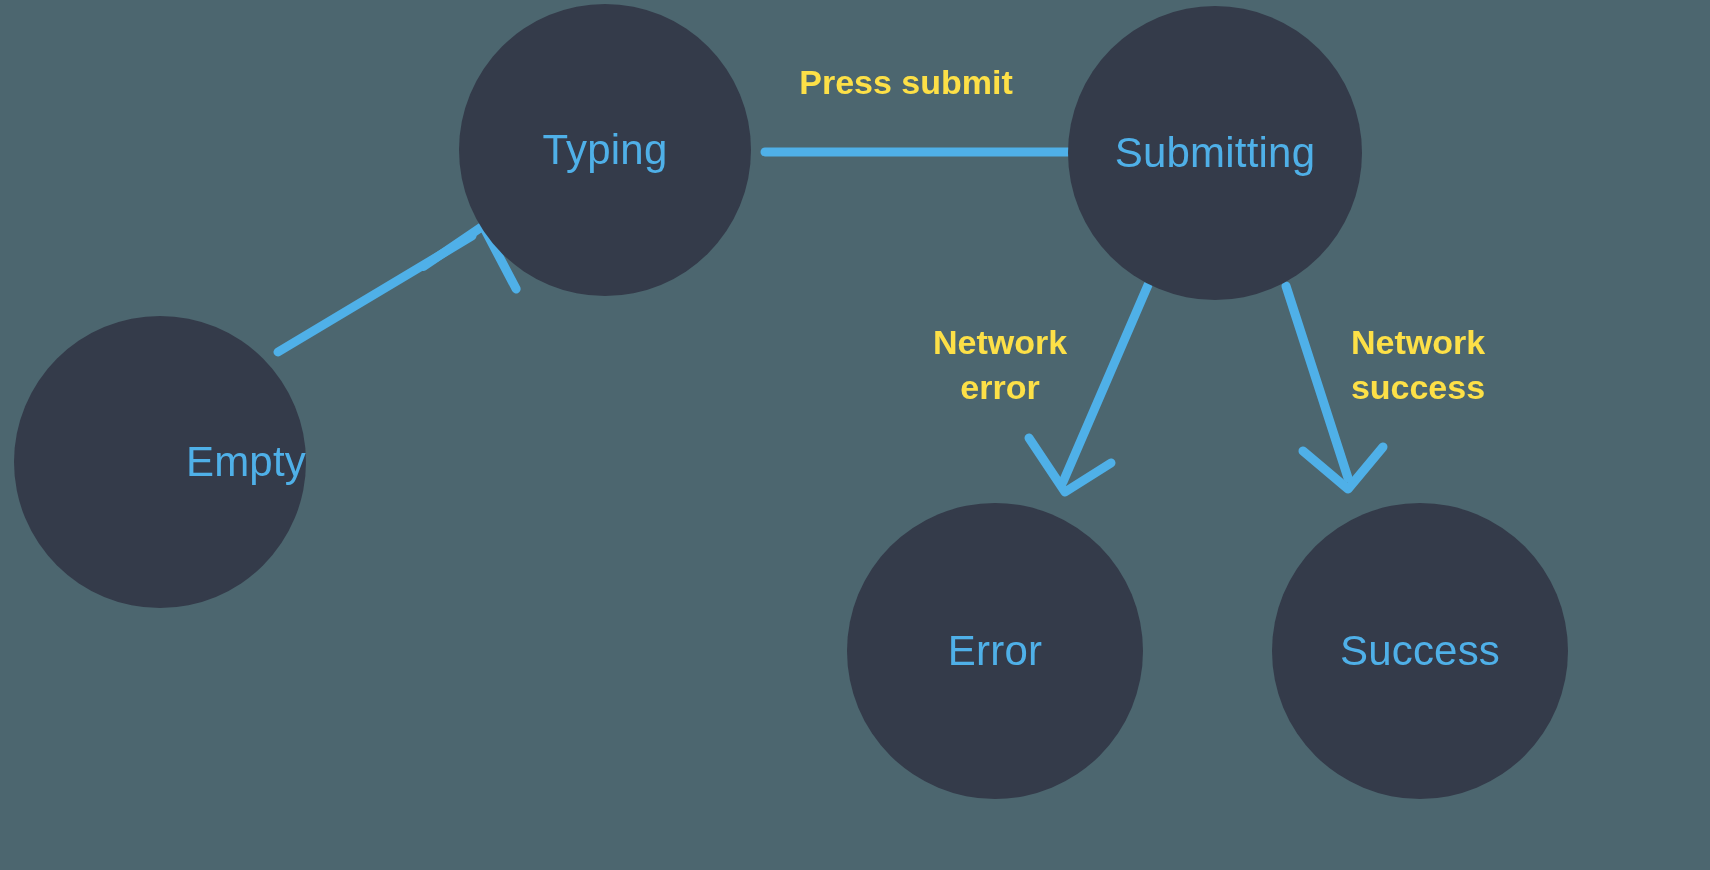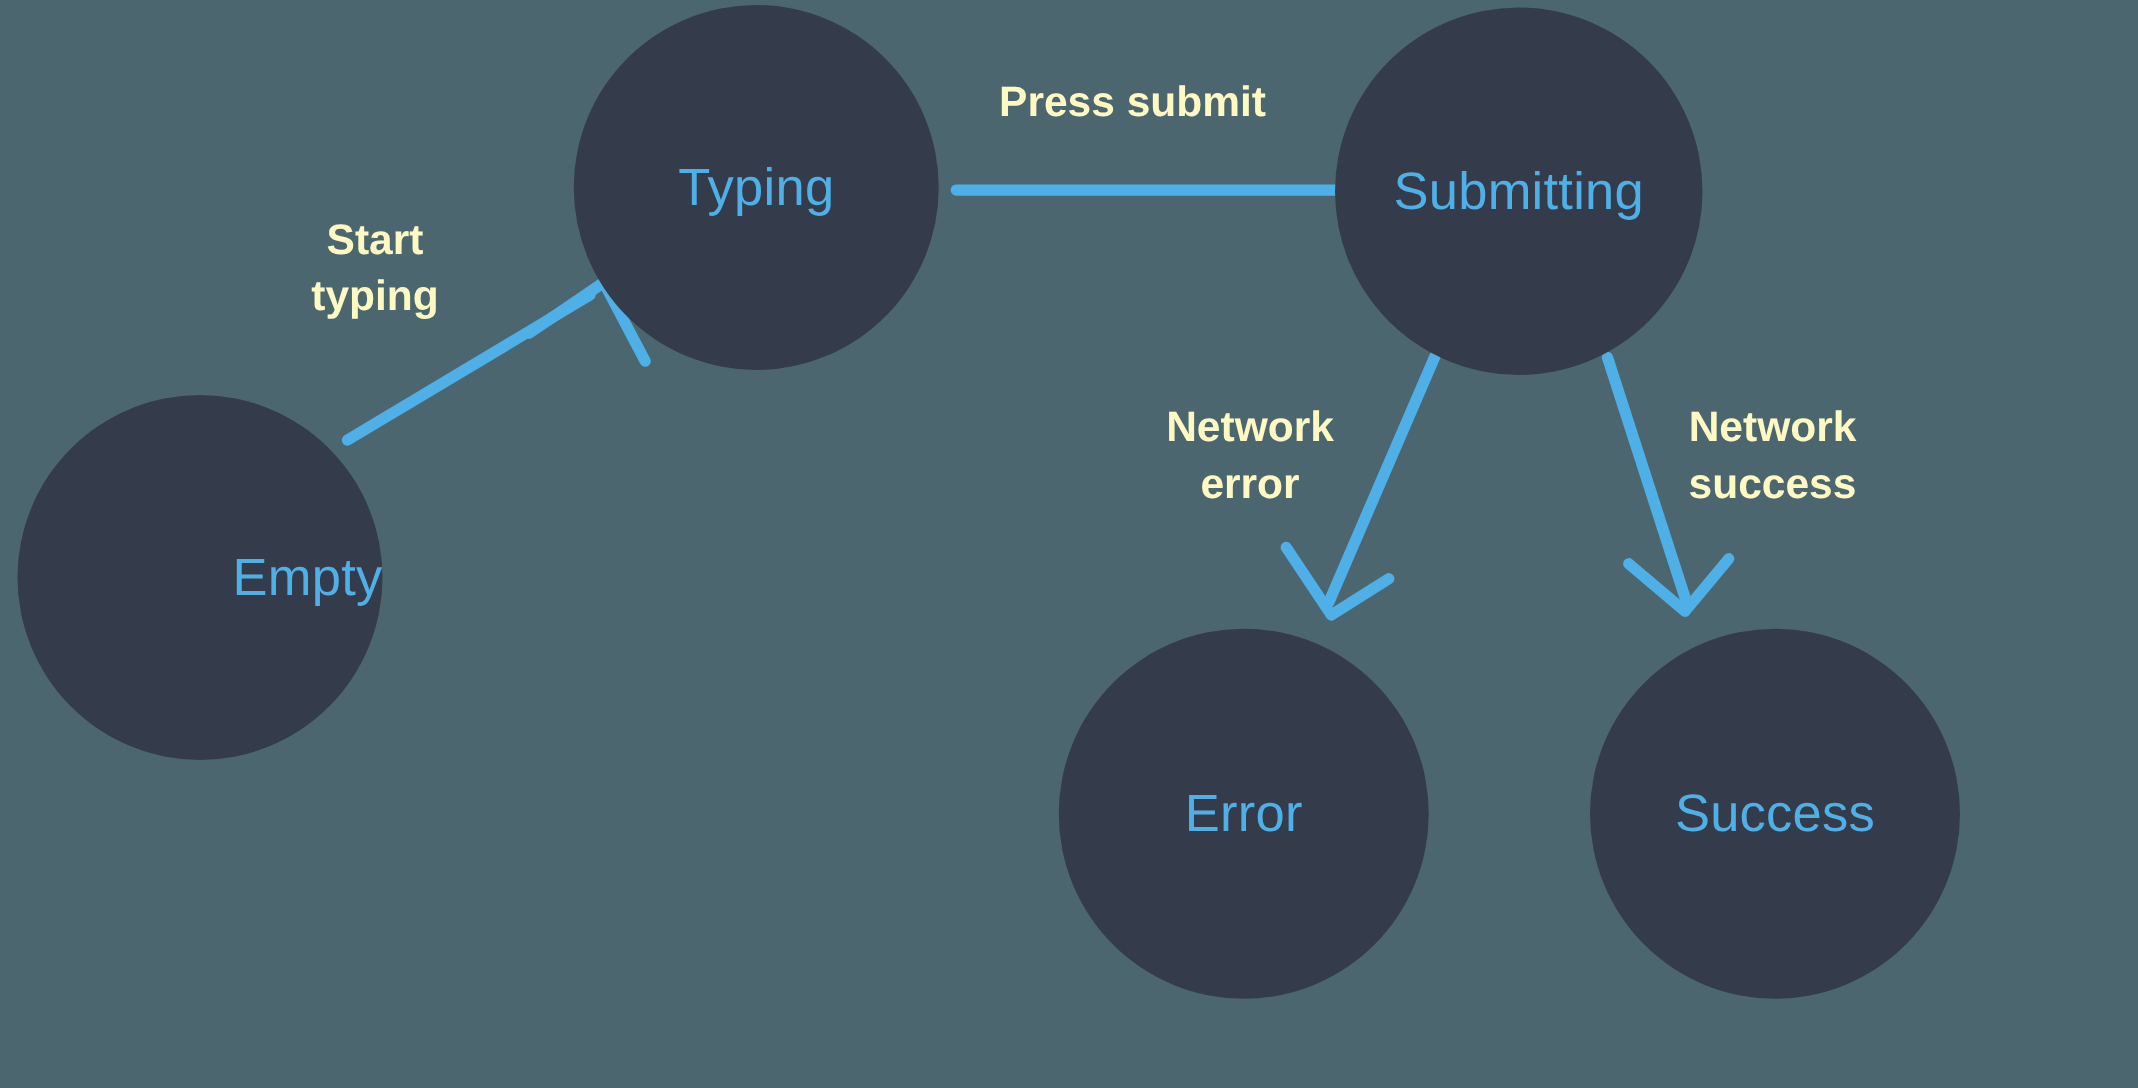--- a/index.html
+++ b/index.html
@@ -35,21 +35,21 @@
     color: #4fb0e8;
     font-size: 42px;
     font-weight: 400;
     letter-spacing: 0.2px;
     white-space: nowrap;
     text-align: center;
     line-height: 1.05;
   }
   .edge-label {
     position: absolute;
-    color: #fef9c3;
+    color: #fde047;
     font-size: 34px;
     font-weight: 700;
     text-align: center;
     line-height: 1.32;
     white-space: pre-line;
     pointer-events: none;
   }
 </style>
 </head>
 <body>
@@ -92,22 +92,20 @@
   </div>
 
   <div class="state-node" style="left:847px; top:503px; width:296px; height:296px;">
     <span class="state-label">Error</span>
   </div>
 
   <div class="state-node" style="left:1272px; top:503px; width:296px; height:296px;">
     <span class="state-label">Success</span>
   </div>
 
-  <div class="edge-label" style="left:200px; top:170px; width:200px;">Start
-typing</div>
 
   <div class="edge-label" style="left:756px; top:60px; width:300px;">Press submit</div>
 
   <div class="edge-label" style="left:900px; top:320px; width:200px;">Network
 error</div>
 
   <div class="edge-label" style="left:1318px; top:320px; width:200px;">Network
 success</div>
 
 </div>

